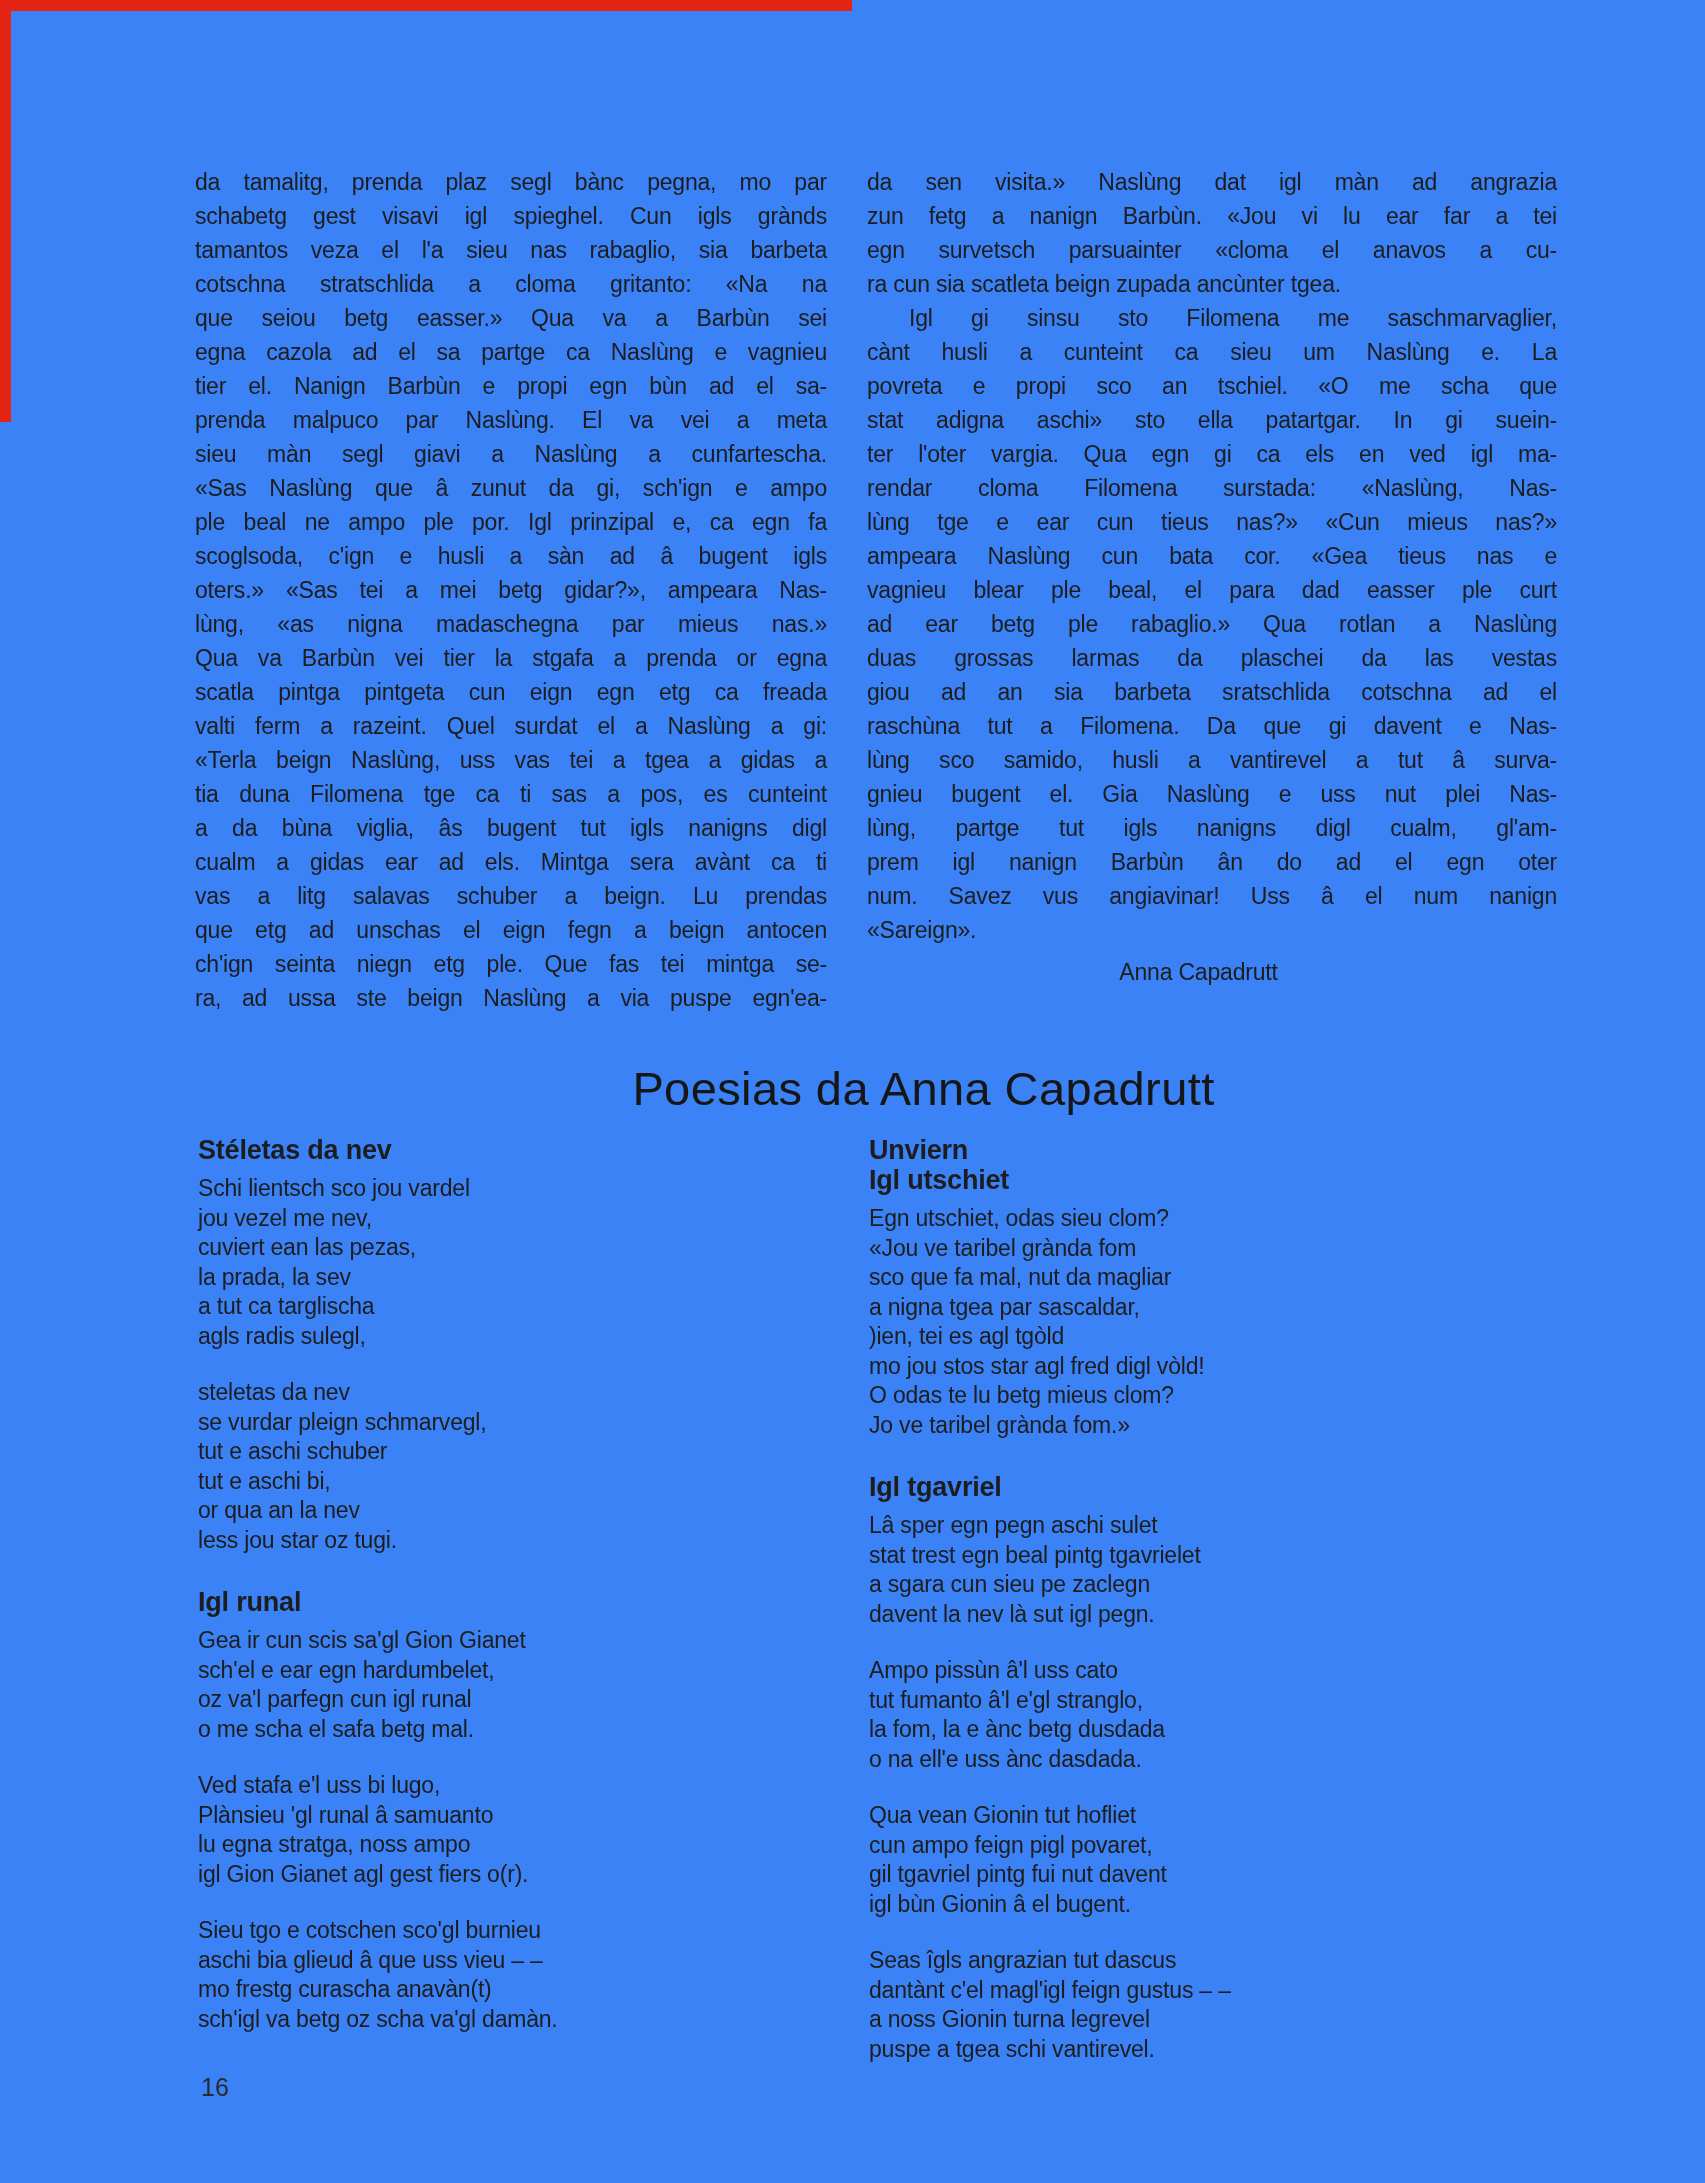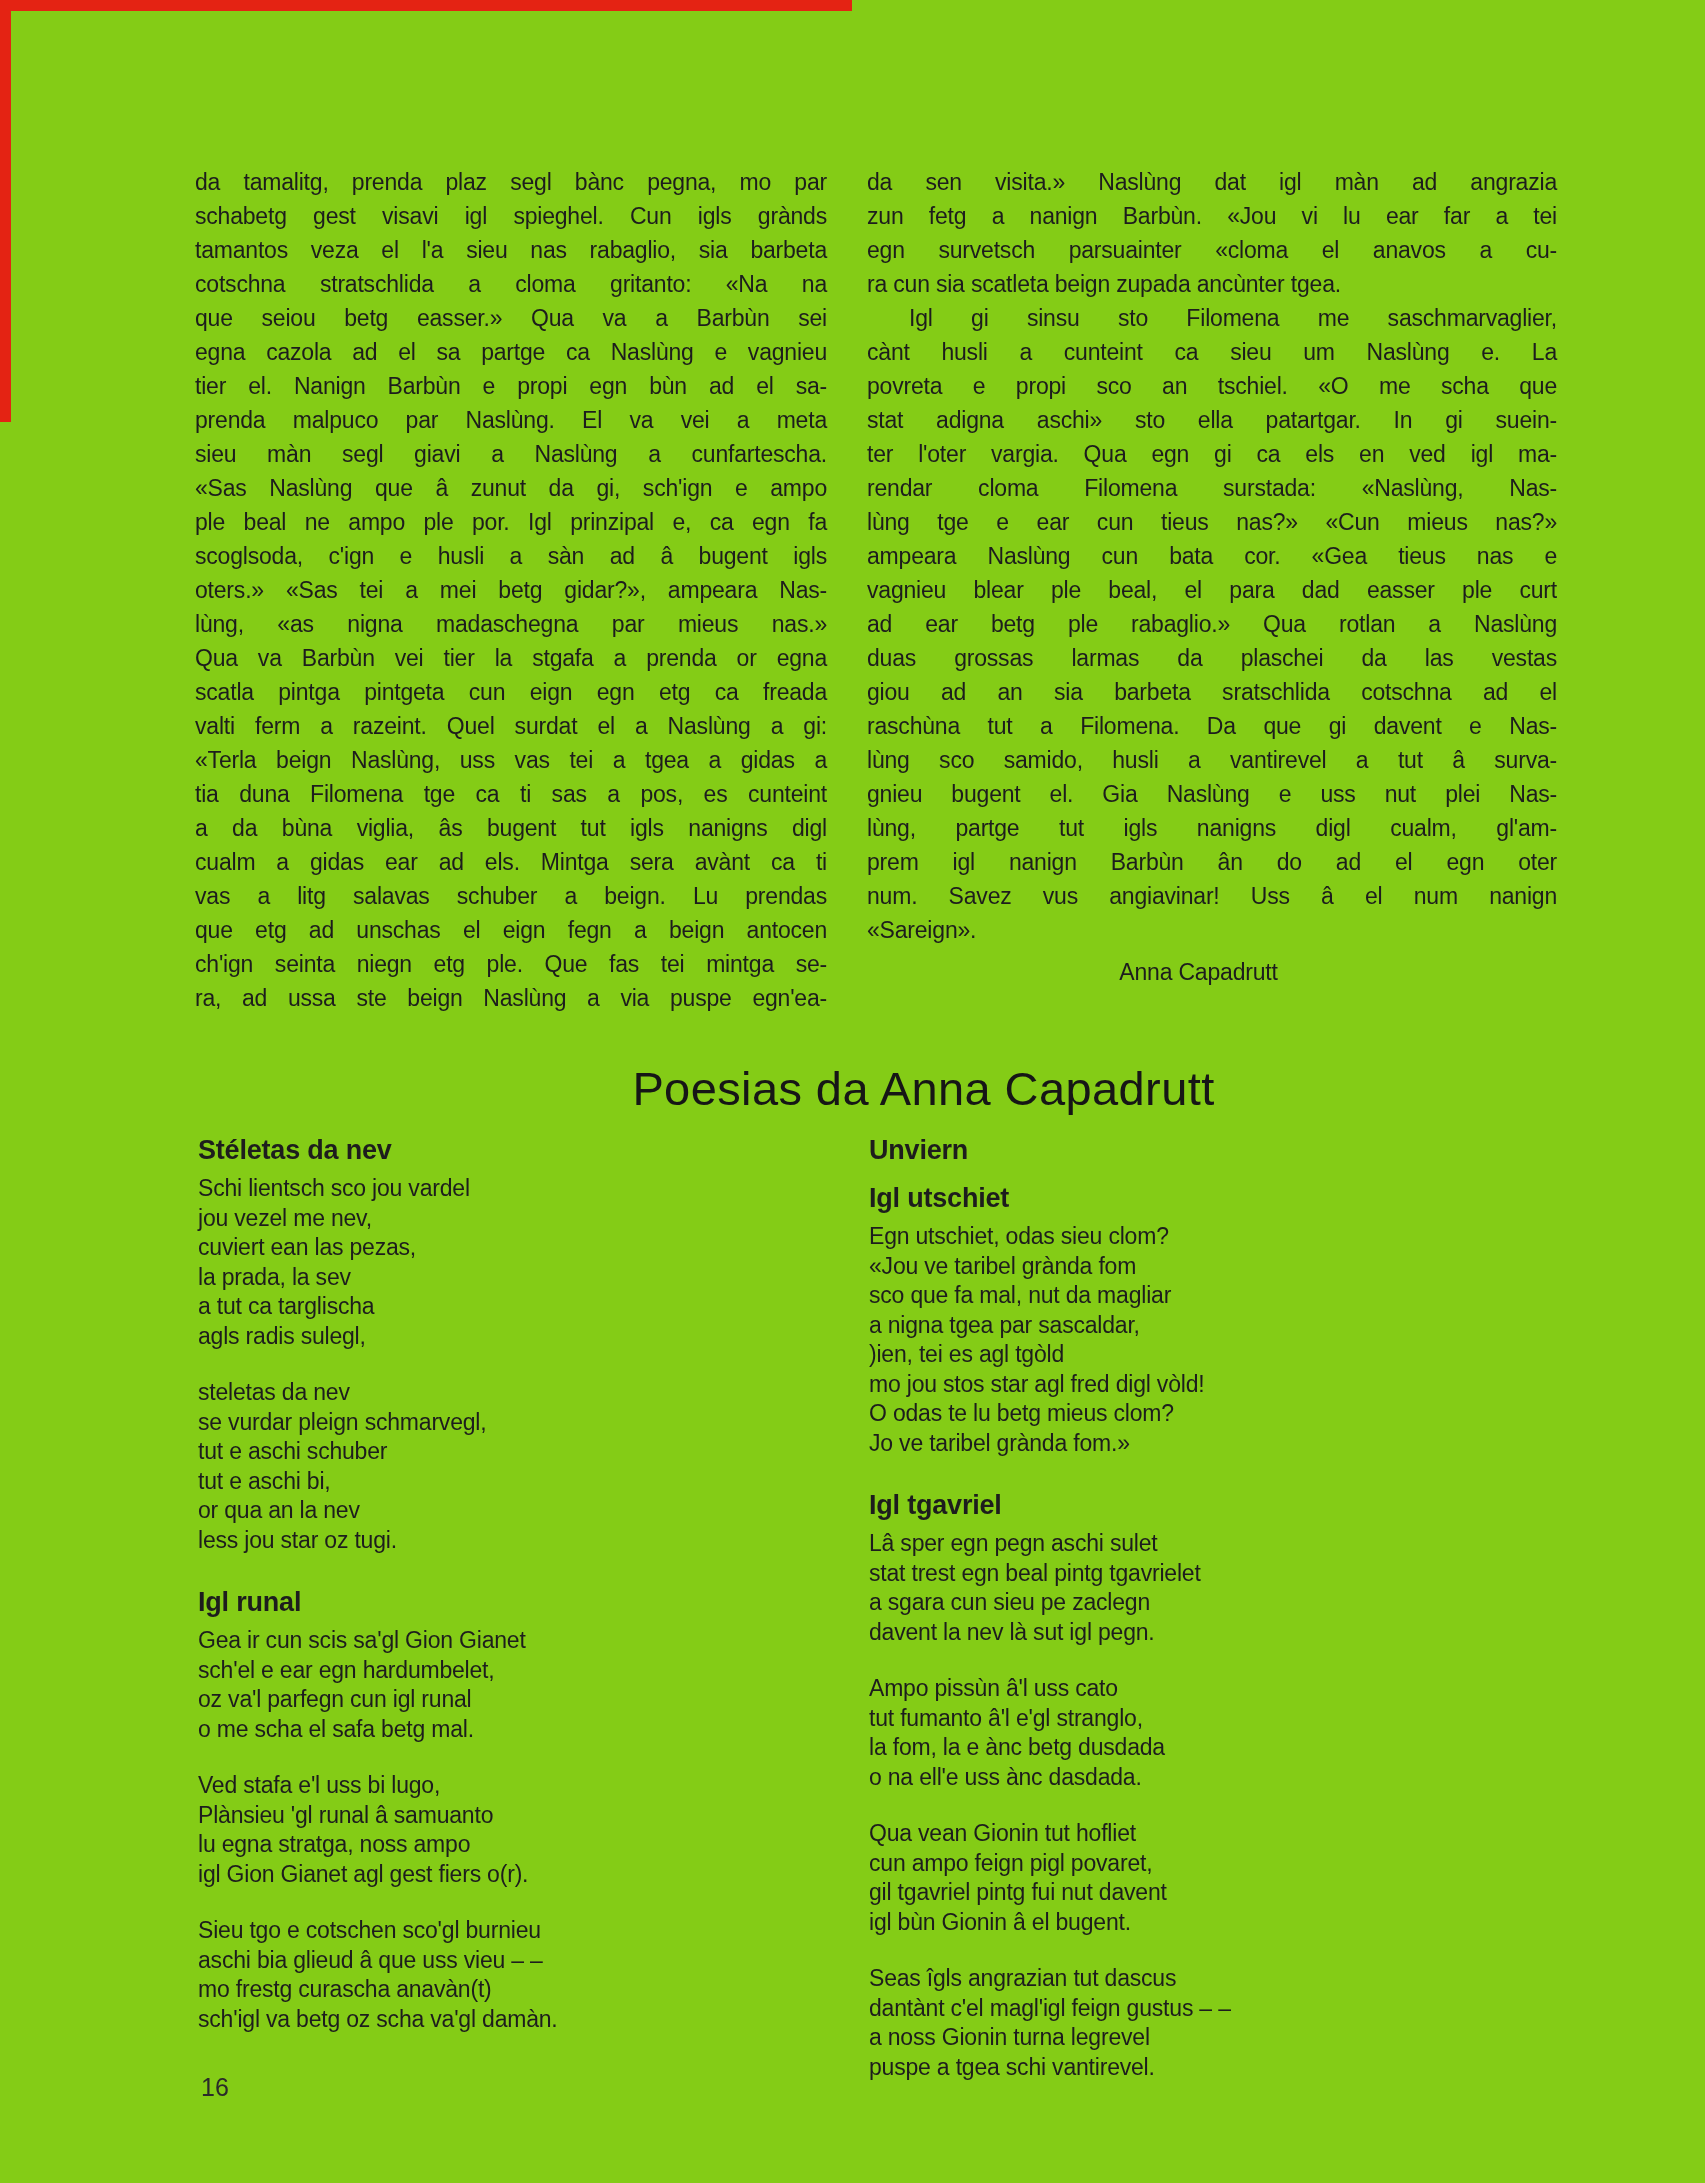--- a/index.html
+++ b/index.html
@@ -1,19 +1,19 @@
 <!DOCTYPE html>
 <html style="font-size:12px"><head>
 <meta charset="utf-8">
 <style>
   html,body { margin:0; padding:0; }
   body { background:#e9e9e9; }
   .page {
     position:relative; width:1706px; height:2183px;
-    background:#84cc16; overflow:hidden;
+    background:#3b82f6; overflow:hidden;
     font-family:"Liberation Sans","DejaVu Sans",sans-serif;
     color:#1d1d1d;
   }
   .red-v { position:absolute; left:0; top:0; width:11.3px; height:422px; }
   .red-h { position:absolute; left:0; top:0; width:852px; height:11.3px; }
 
   
   .prose-col { position:absolute; top:165px; font-size:23px; line-height:34px; letter-spacing:-0.2px; }
   .prose-left  { left:195px;  width:632px; }
   .prose-right { left:867px; width:690px; }
@@ -28,21 +28,21 @@
     margin:13px; text-align:center; transform:translateX(34px);
     font-size:47px; font-weight:400; letter-spacing:0.4px; line-height:53px;
     color:#161616;
   }
   .poems-col { position:absolute; top:1135px; font-size:23px; line-height:29.5px; letter-spacing:-0.2px; }
   .poems-left  { left:198px;  width:627px; }
   .poems-right { left:869px; width:689px; }
   .pblock { white-space:pre-line; }
   .pblock.heading { font-weight:bold; font-size:27px; line-height:30px; margin-top:32px; }
   .pblock.heading.first { margin-top:0; }
-  .pblock.heading.tight { margin-top:18px; }
+  .pblock.heading.tight { margin-top:0; }
   .pblock.stanza { margin-top:27px; }
   .pblock.stanza.afterhead { margin-top:9px; }
 
   .page-number { position:absolute; left:201px; top:2073px; font-size:25px; color:#2a2a2a; }
 </style>
 </head>
 <body>
 
 <div class="page">
 

